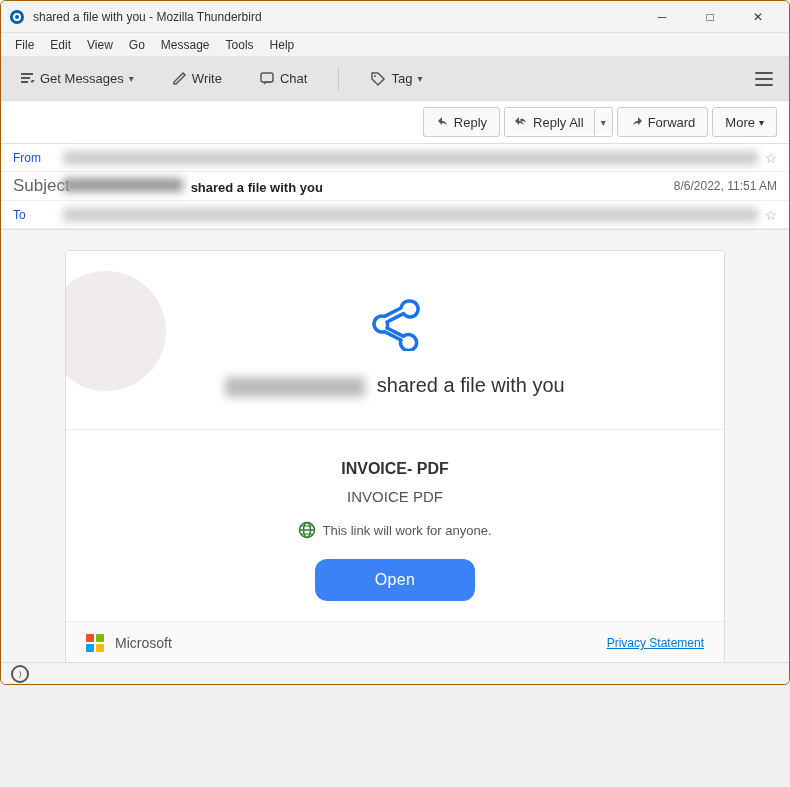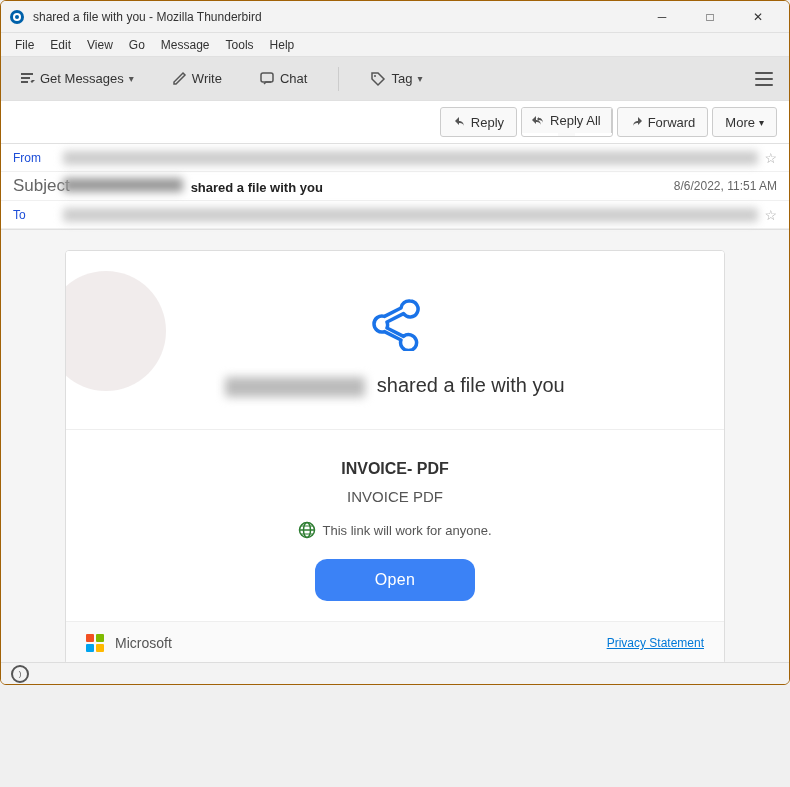--- a/index.html
+++ b/index.html
@@ -196,21 +196,20 @@
       height: 30px;
     }
 
     .action-btn-split {
       display: flex;
       align-items: center;
       border: 1px solid #ccc;
       border-radius: 3px;
       overflow: hidden;
       height: 30px;
-      flex-direction: column;
     }
 
     .action-btn-split .main {
       display: flex;
       align-items: center;
       gap: 4px;
       padding: 5px 10px;
       background: #f9f9f9;
       cursor: pointer;
       font-size: 13px;

